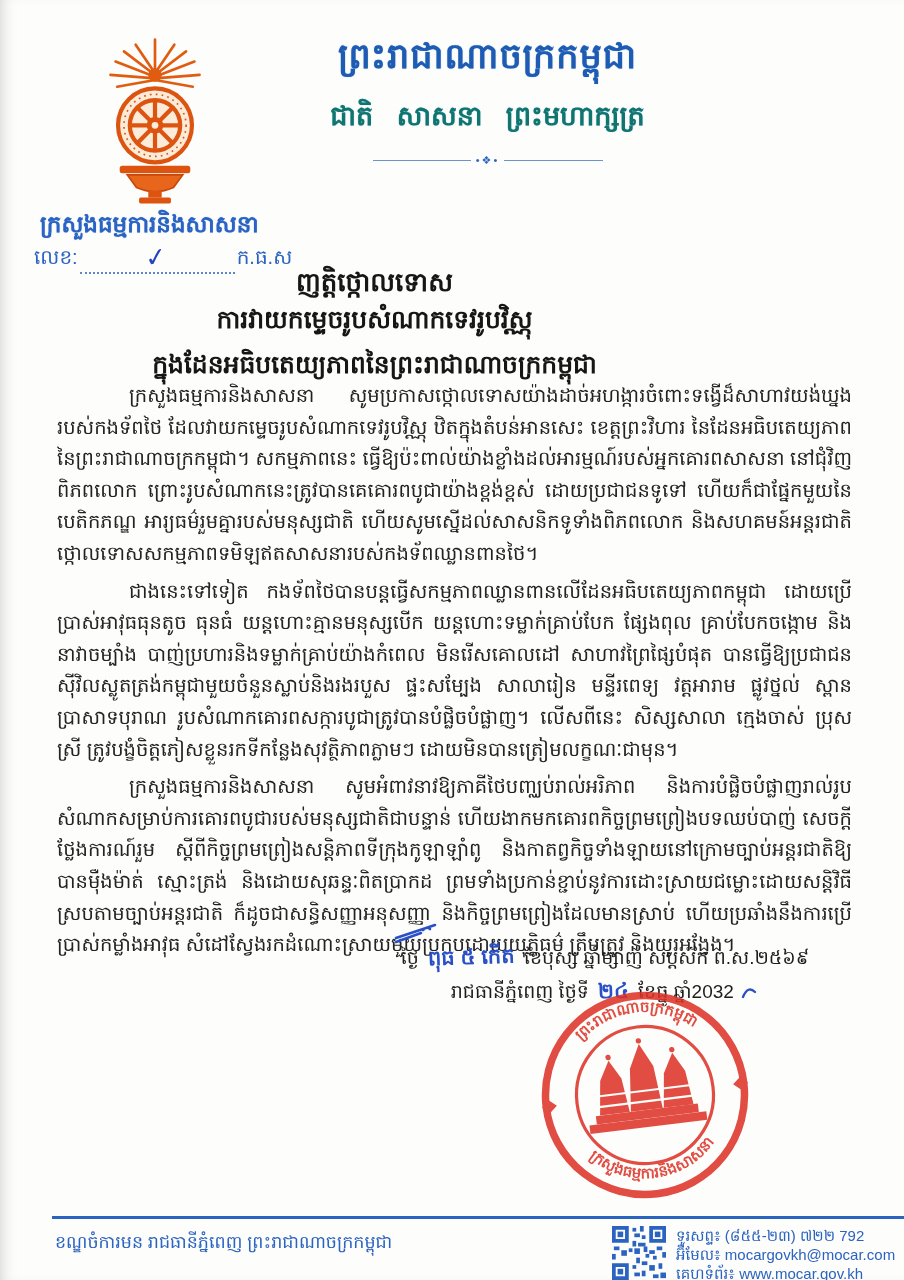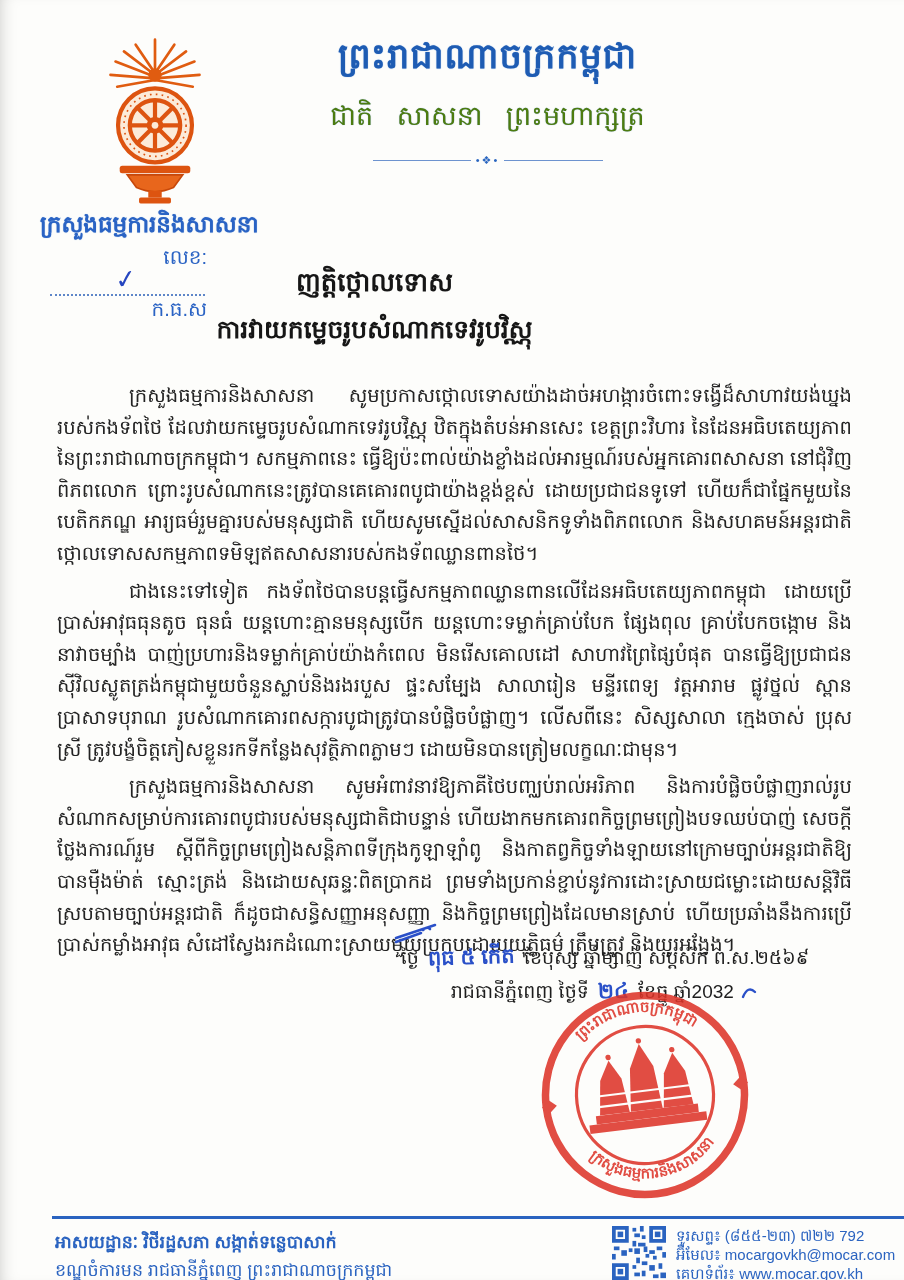--- a/index.html
+++ b/index.html
@@ -3,38 +3,38 @@
 <meta charset="utf-8">
 <style>
   html,body{margin:0;padding:0;background:#e9e9e7;}
   .page{position:relative;width:904px;height:1280px;margin:0 auto;background:#fdfdfb;
         font-family:"Liberation Sans","DejaVu Sans",sans-serif;color:#1d1d1d;overflow:hidden;
         box-shadow:inset 12px 0 18px -14px rgba(0,0,0,.25);}
   
   .hdr-center{position:absolute;left:215px;top:34px;width:545px;text-align:center;}
   .kingdom{font-size:35px;font-weight:bold;color:#1e5cb3;letter-spacing:1px;
            text-shadow:0 0 1px #7aa4dd;}
-  .motto{margin-top:14px;font-size:27px;font-weight:normal;color:#4d7c0f;word-spacing:16px;
+  .motto{margin-top:14px;font-size:27px;font-weight:bold;color:#0f766e;word-spacing:16px;
          text-shadow:0 0 1px #8fb2e2;}
   .divider{margin:16px auto 0;width:230px;display:flex;align-items:center;justify-content:center;color:#2a66c0;}
   .divider .ln{flex:1;height:1.5px;background:#6d93cf;}
   .divider .orn{padding:0 5px;font-size:11px;letter-spacing:2px;color:#2a66c0;}
   
   .emblem{position:absolute;left:88px;top:38px;width:134px;height:168px;}
   .ministry-name{position:absolute;left:40px;top:210px;width:300px;font-size:23px;font-weight:bold;
                  color:#2a63c4;text-shadow:0 0 1px #8fb2e2;}
-  .ref-line{position:absolute;left:48px;top:244px;display:flex;align-items:flex-end;
-            font-size:20px;color:#2a63c4;flex-direction:column;}
+  .ref-line{position:absolute;left:34px;top:244px;display:flex;align-items:flex-end;
+            font-size:20px;color:#2a63c4;}
   .ref-dots{position:relative;width:155px;border-bottom:2px dotted #5e86c8;height:20px;margin:0 2px;}
   .ref-check{position:absolute;left:42%;top:-10px;color:#2646c0;font-size:26px;font-weight:bold;
              transform:rotate(-8deg);}
   
   .doc-title{position:absolute;left:0;width:749px;top:266px;text-align:center;color:#161616;}
   .doc-title .t1{font-size:26px;font-weight:bold;}
-  .doc-title .t2{font-size:25px;font-weight:bold;margin-top:10px;}
+  .doc-title .t2{font-size:25px;font-weight:bold;}
   .doc-title .t3{font-size:25px;font-weight:bold;margin-top:9px;}
   
   .body-text{position:absolute;left:57px;top:380px;width:795px;font-size:19.5px;
              line-height:31.6px;text-align:justify;color:#222;}
   .body-text p{margin:0 0 6px 0;text-indent:72px;}
   
   .sig-squiggle{position:absolute;left:393px;top:918px;}
   
   .date-block{position:absolute;left:360px;top:940px;width:490px;text-align:center;z-index:2;}
   .date-line{font-size:19px;color:#1d1d1d;line-height:33px;white-space:nowrap;}
@@ -104,20 +104,21 @@
     <span>លេខ:</span>
     <span class="ref-dots">
       <span class="ref-check">✓</span>
     </span>
     <span>ក.ធ.ស</span>
   </div>
 
   <div class="doc-title">
     <div class="t1">ញត្តិថ្កោលទោស</div>
     <div class="t2">ការវាយកម្ទេចរូបសំណាកទេវរូបវិស្ណុ</div>
+    <div class="t3">ក្នុងដែនអធិបតេយ្យភាពនៃព្រះរាជាណាចក្រកម្ពុជា</div>
   </div>
 
   <div class="body-text">
     <p>ក្រសួងធម្មការនិងសាសនា សូមប្រកាសថ្កោលទោសយ៉ាងដាច់អហង្ការចំពោះទង្វើដ៏សាហាវយង់ឃ្នងរបស់កងទ័ពថៃ ដែលវាយកម្ទេចរូបសំណាកទេវរូបវិស្ណុ ឋិតក្នុងតំបន់អានសេះ ខេត្តព្រះវិហារ នៃដែនអធិបតេយ្យភាពនៃព្រះរាជាណាចក្រកម្ពុជា។ សកម្មភាពនេះ ធ្វើឱ្យប៉ះពាល់យ៉ាងខ្លាំងដល់អារម្មណ៍របស់អ្នកគោរពសាសនា នៅជុំវិញពិភពលោក ព្រោះរូបសំណាកនេះត្រូវបានគេគោរពបូជាយ៉ាងខ្ពង់ខ្ពស់ ដោយប្រជាជនទូទៅ ហើយក៏ជាផ្នែកមួយនៃបេតិកភណ្ឌ អារ្យធម៌រួមគ្នារបស់មនុស្សជាតិ ហើយសូមស្នើដល់សាសនិកទូទាំងពិភពលោក និងសហគមន៍អន្តរជាតិថ្កោលទោសសកម្មភាពទមិឡឥតសាសនារបស់កងទ័ពឈ្លានពានថៃ។</p>
     <p>ជាងនេះទៅទៀត កងទ័ពថៃបានបន្តធ្វើសកម្មភាពឈ្លានពានលើដែនអធិបតេយ្យភាពកម្ពុជា ដោយប្រើប្រាស់អាវុធធុនតូច ធុនធំ យន្តហោះគ្មានមនុស្សបើក យន្តហោះទម្លាក់គ្រាប់បែក ផ្សែងពុល គ្រាប់បែកចង្កោម និងនាវាចម្បាំង បាញ់ប្រហារនិងទម្លាក់គ្រាប់យ៉ាងកំពេល មិនរើសគោលដៅ សាហាវព្រៃផ្សៃបំផុត បានធ្វើឱ្យប្រជាជនស៊ីវិលស្លូតត្រង់កម្ពុជាមួយចំនួនស្លាប់និងរងរបួស ផ្ទះសម្បែង សាលារៀន មន្ទីរពេទ្យ វត្តអារាម ផ្លូវថ្នល់ ស្ពាន ប្រាសាទបុរាណ រូបសំណាកគោរពសក្ការបូជាត្រូវបានបំផ្លិចបំផ្លាញ។ លើសពីនេះ សិស្សសាលា ក្មេងចាស់ ប្រុស ស្រី ត្រូវបង្ខំចិត្តភៀសខ្លួនរកទីកន្លែងសុវត្ថិភាពភ្លាមៗ ដោយមិនបានត្រៀមលក្ខណៈជាមុន។</p>
     <p>ក្រសួងធម្មការនិងសាសនា សូមអំពាវនាវឱ្យភាគីថៃបញ្ឈប់រាល់អរិភាព និងការបំផ្លិចបំផ្លាញរាល់រូបសំណាកសម្រាប់ការគោរពបូជារបស់មនុស្សជាតិជាបន្ទាន់ ហើយងាកមកគោរពកិច្ចព្រមព្រៀងបទឈប់បាញ់ សេចក្តីថ្លែងការណ៍រួម ស្តីពីកិច្ចព្រមព្រៀងសន្តិភាពទីក្រុងកូឡាឡាំពូ និងកាតព្វកិច្ចទាំងឡាយនៅក្រោមច្បាប់អន្តរជាតិឱ្យបានម៉ឺងម៉ាត់ ស្មោះត្រង់ និងដោយសុឆន្ទៈពិតប្រាកដ ព្រមទាំងប្រកាន់ខ្ជាប់នូវការដោះស្រាយជម្លោះដោយសន្តិវិធី ស្របតាមច្បាប់អន្តរជាតិ ក៏ដូចជាសន្ធិសញ្ញាអនុសញ្ញា និងកិច្ចព្រមព្រៀងដែលមានស្រាប់ ហើយប្រឆាំងនឹងការប្រើប្រាស់កម្លាំងអាវុធ សំដៅស្វែងរកដំណោះស្រាយមួយប្រកបដោយយុត្តិធម៌ ត្រឹមត្រូវ និងយូរអង្វែង។</p>
   </div>
 
   <svg class="sig-squiggle" width="48" height="26">
     <path d="M3 20 L42 7 M3 24 L28 15 M30 12 q4 -4 7 -1" stroke="#2a50c8" stroke-width="2.6" fill="none" stroke-linecap="round"></path>
@@ -165,21 +166,20 @@
         <circle cx="130" cy="61" r="2.5"></circle>
     </g>
     <g stroke="#fdfdfb" stroke-width="2">
       <line x1="58" y1="96" x2="142" y2="96"></line>
       <line x1="56" y1="106" x2="144" y2="106"></line>
     </g>
   </svg>
 
   <div class="footer-rule"></div>
   <div class="footer-left">
-    <div class="l1">អាសយដ្ឋានៈ វិថីរដ្ឋសភា សង្កាត់ទន្លេបាសាក់</div>
     <div>ខណ្ឌចំការមន រាជធានីភ្នំពេញ ព្រះរាជាណាចក្រកម្ពុជា</div>
   </div>
 
   <svg class="qr" viewBox="0 0 29 29">
     <rect width="29" height="29" fill="#fdfdfb"></rect>
     <g fill="#2a63c0">
       <path d="M0 0h9v9h-9z M2 2v5h5v-5z" fill-rule="evenodd"></path>
       <rect x="3" y="3" width="3" height="3"></rect>
       <path d="M20 0h9v9h-9z M22 2v5h5v-5z" fill-rule="evenodd"></path>
       <rect x="23" y="3" width="3" height="3"></rect>

